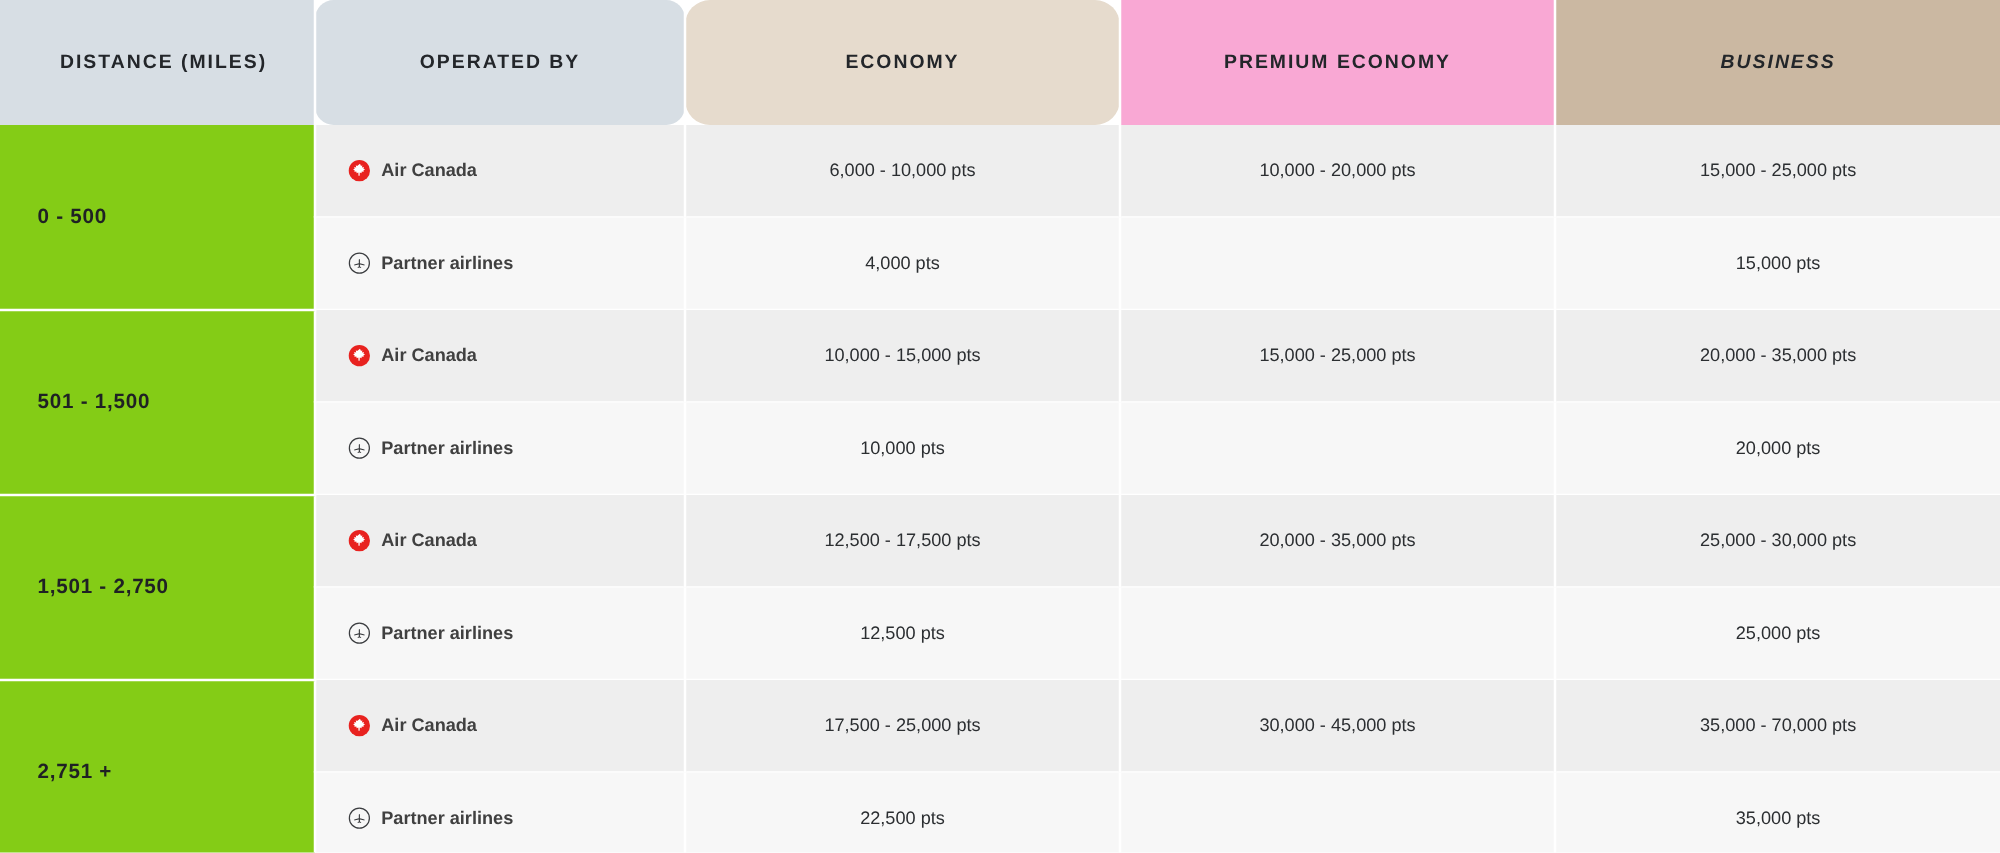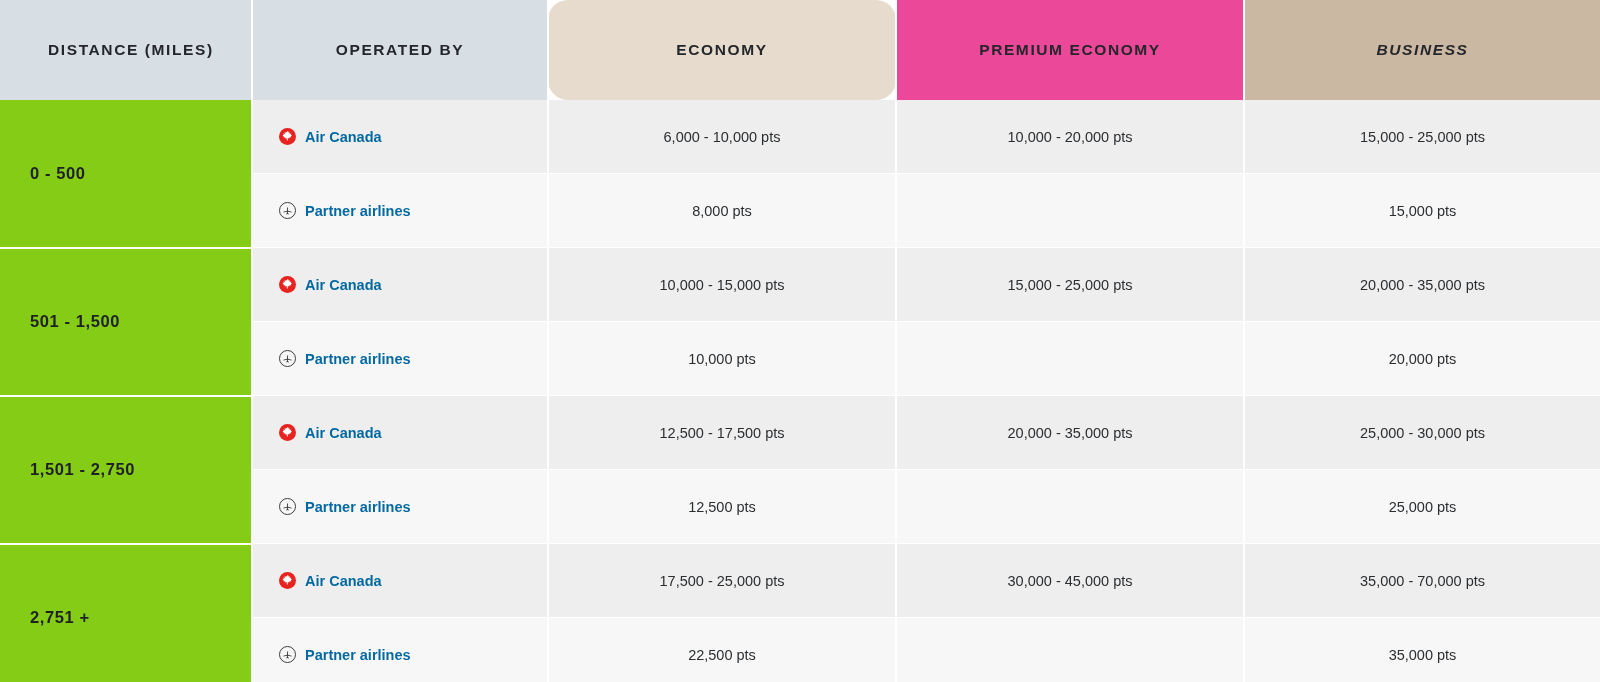--- a/index.html
+++ b/index.html
@@ -36,23 +36,23 @@
     letter-spacing: 1.6px;
     text-transform: uppercase;
     text-align: center;
     color: #23262a;
     border-right: 2px solid #ffffff;
     vertical-align: middle;
   }
   thead th:last-child { border-right: none; }
 
   th.h-distance { background: #d7dee4; text-align: left; padding-left: 48px; }
-  th.h-operator { background: #d7dee4; }
+  th.h-operator { background: #d7dee4; border-radius: 15px; }
   th.h-economy  { background: #e6dbcd; border-radius: 20px; }
-  th.h-premium  { background: #ec4899; }
+  th.h-premium  { background: #f9a8d4; }
   th.h-business { background: #cbb8a2; font-style: italic; }
 
   td {
     vertical-align: middle;
     border-right: 2px solid #ffffff;
     border-bottom: 1px solid #ffffff;
   }
   td:last-child { border-right: none; }
 
   td.distance-cell {
@@ -63,21 +63,21 @@
     color: #1f2124;
     padding-left: 30px;
     text-align: left;
     border-bottom: 2px solid #ffffff;
   }
 
   td.operator-cell {
     padding-left: 26px;
     font-size: 14.5px;
     font-weight: 700;
-    color: #0369a1;
+    color: #404040;
     height: 71px;
   }
   .op-inner {
     display: flex;
     align-items: center;
     gap: 9px;
   }
 
   td.value-cell {
     text-align: center;
@@ -157,21 +157,21 @@
       <td class="operator-cell">
         <span class="op-inner">
           <span class="icon-plane-circle">
             <svg width="11" height="11" viewBox="0 0 24 24" aria-hidden="true">
                 <path fill="#3b3d40" d="M21 14.5l-8-2.2V6.5c0-.8-.45-1.5-1-1.5s-1 .7-1 1.5v5.8l-8 2.2v1.6l8-1.6v3.4l-2 1.3v1.3l3-.7 3 .7v-1.3l-2-1.3v-3.4l8 1.6z"></path>
               </svg>
           </span>
           <span>Partner airlines</span>
         </span>
       </td>
-      <td class="value-cell">8,000 pts</td>
+      <td class="value-cell">4,000 pts</td>
       <td class="value-cell"></td>
       <td class="value-cell">15,000 pts</td>
     </tr>
 
     <tr class="row-ac">
       <td class="distance-cell" rowspan="2">501 - 1,500</td>
       <td class="operator-cell">
         <span class="op-inner">
           <span class="icon-maple">
             <svg width="12" height="12" viewBox="0 0 24 24" aria-hidden="true">

